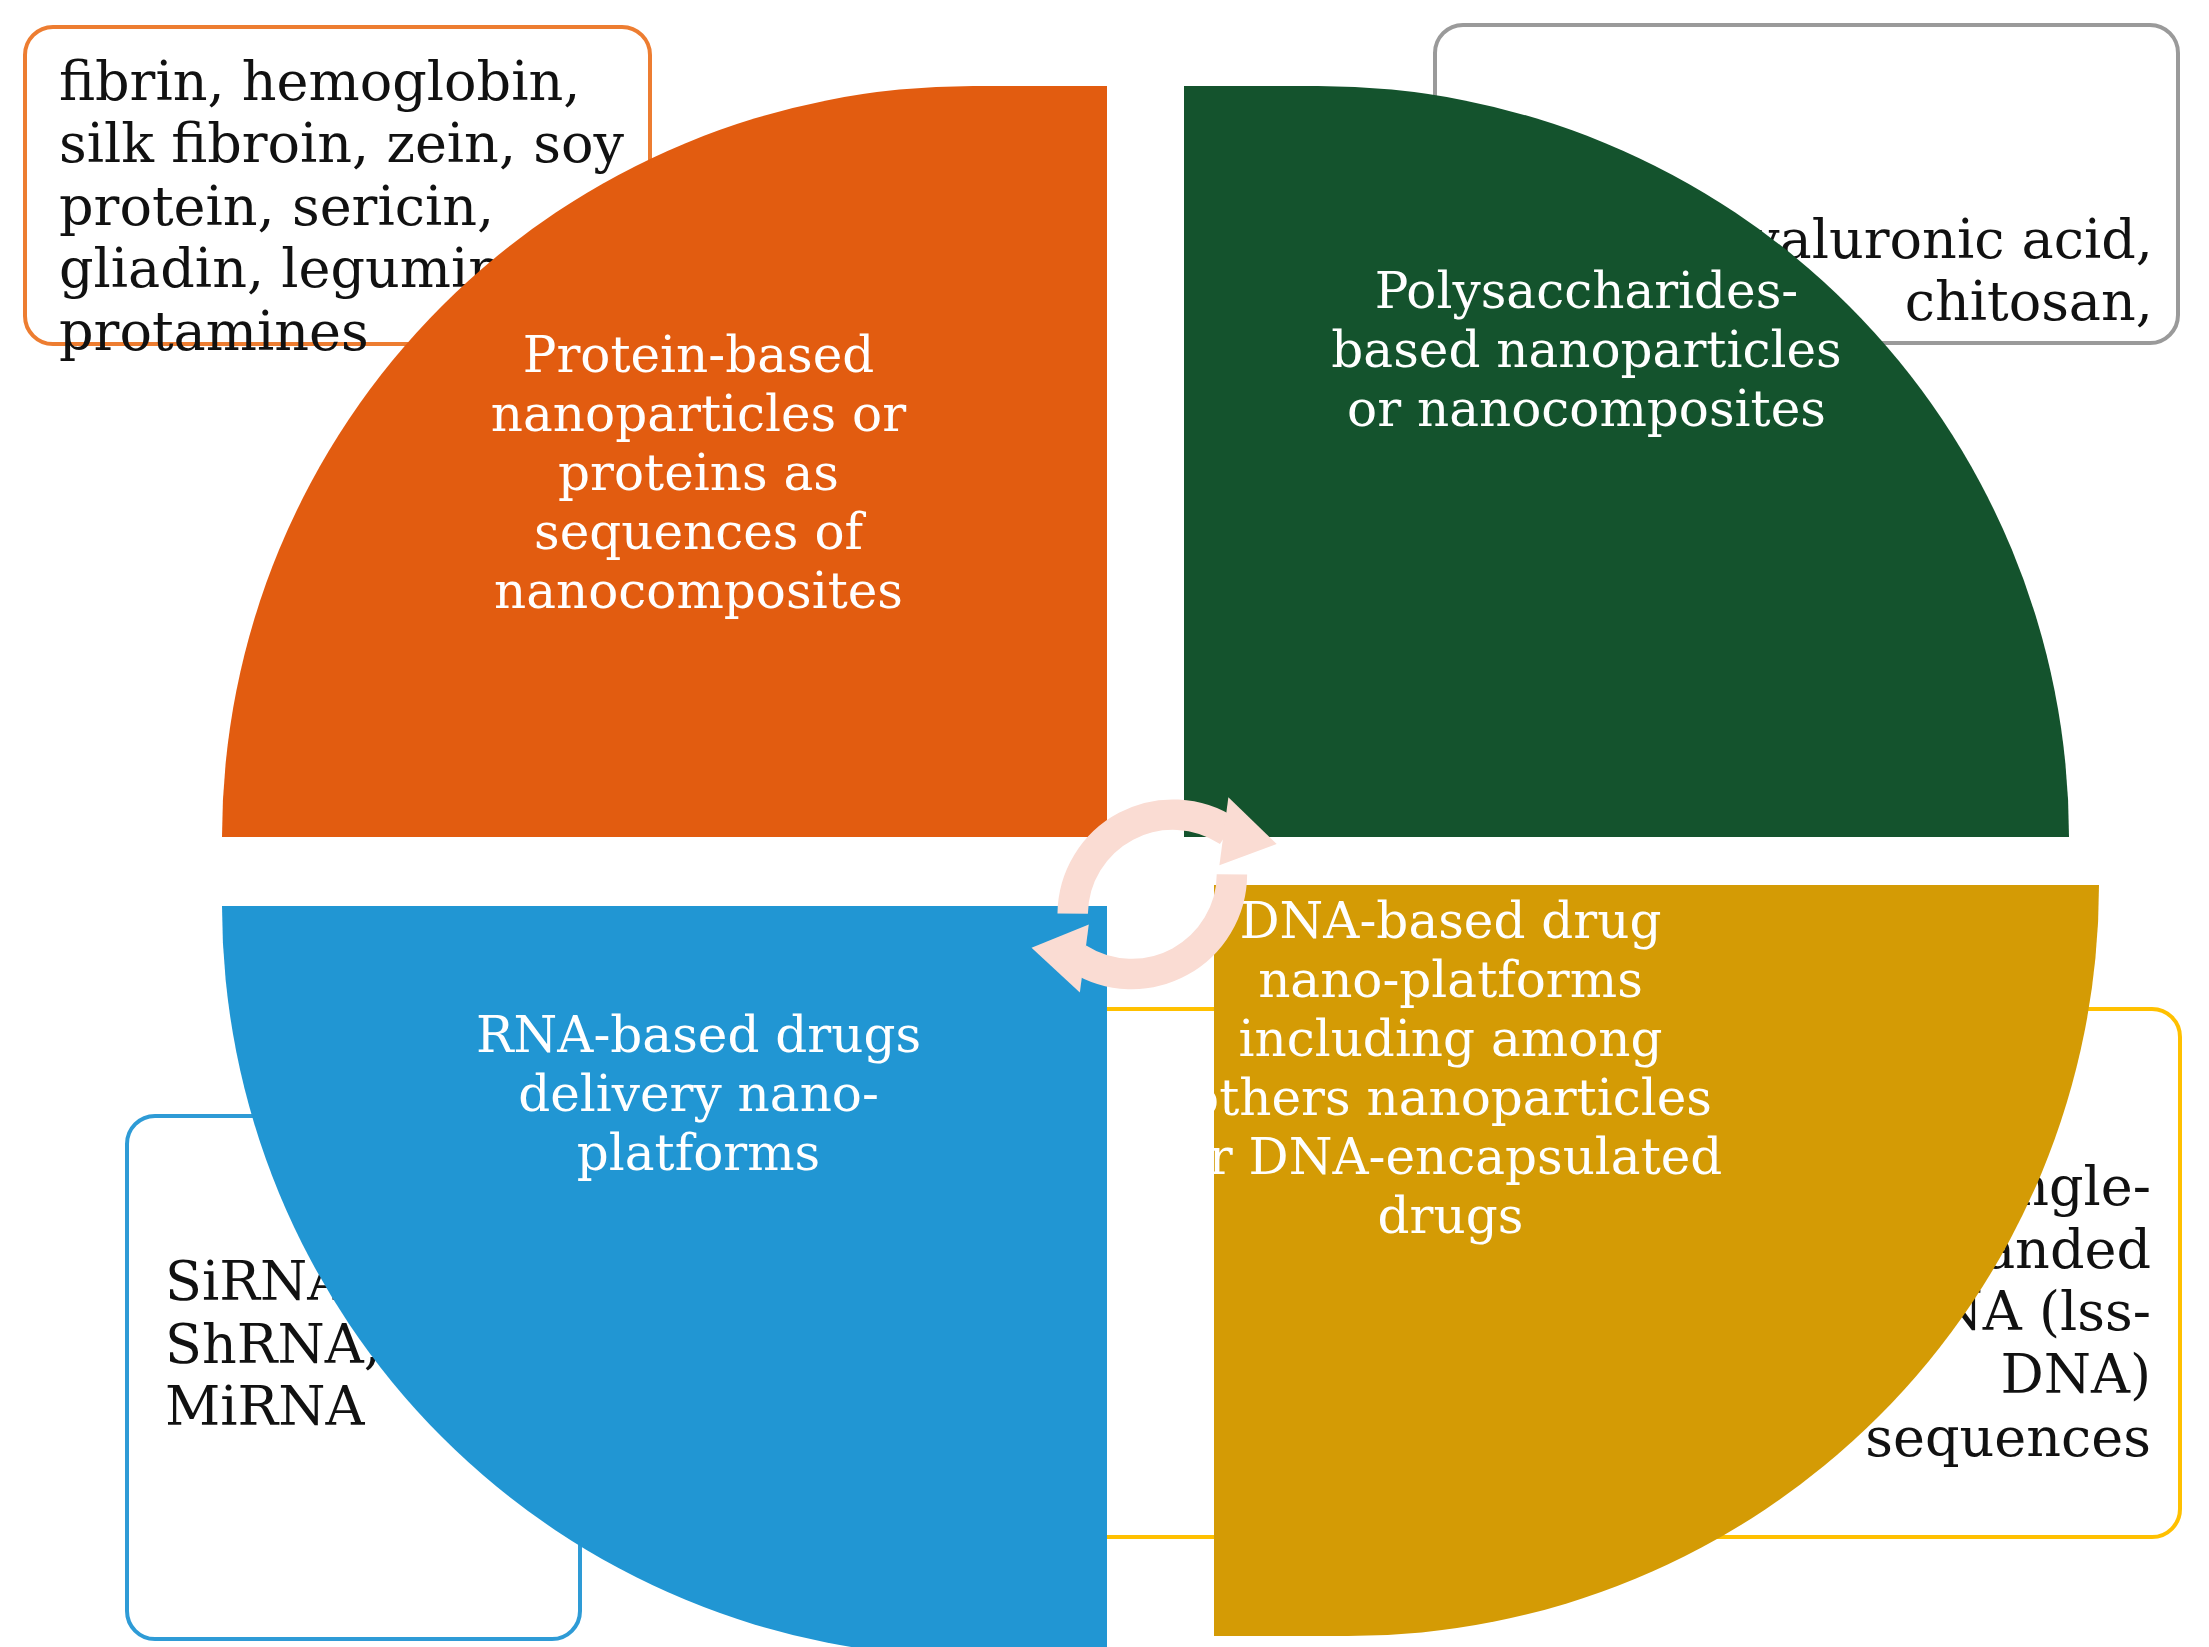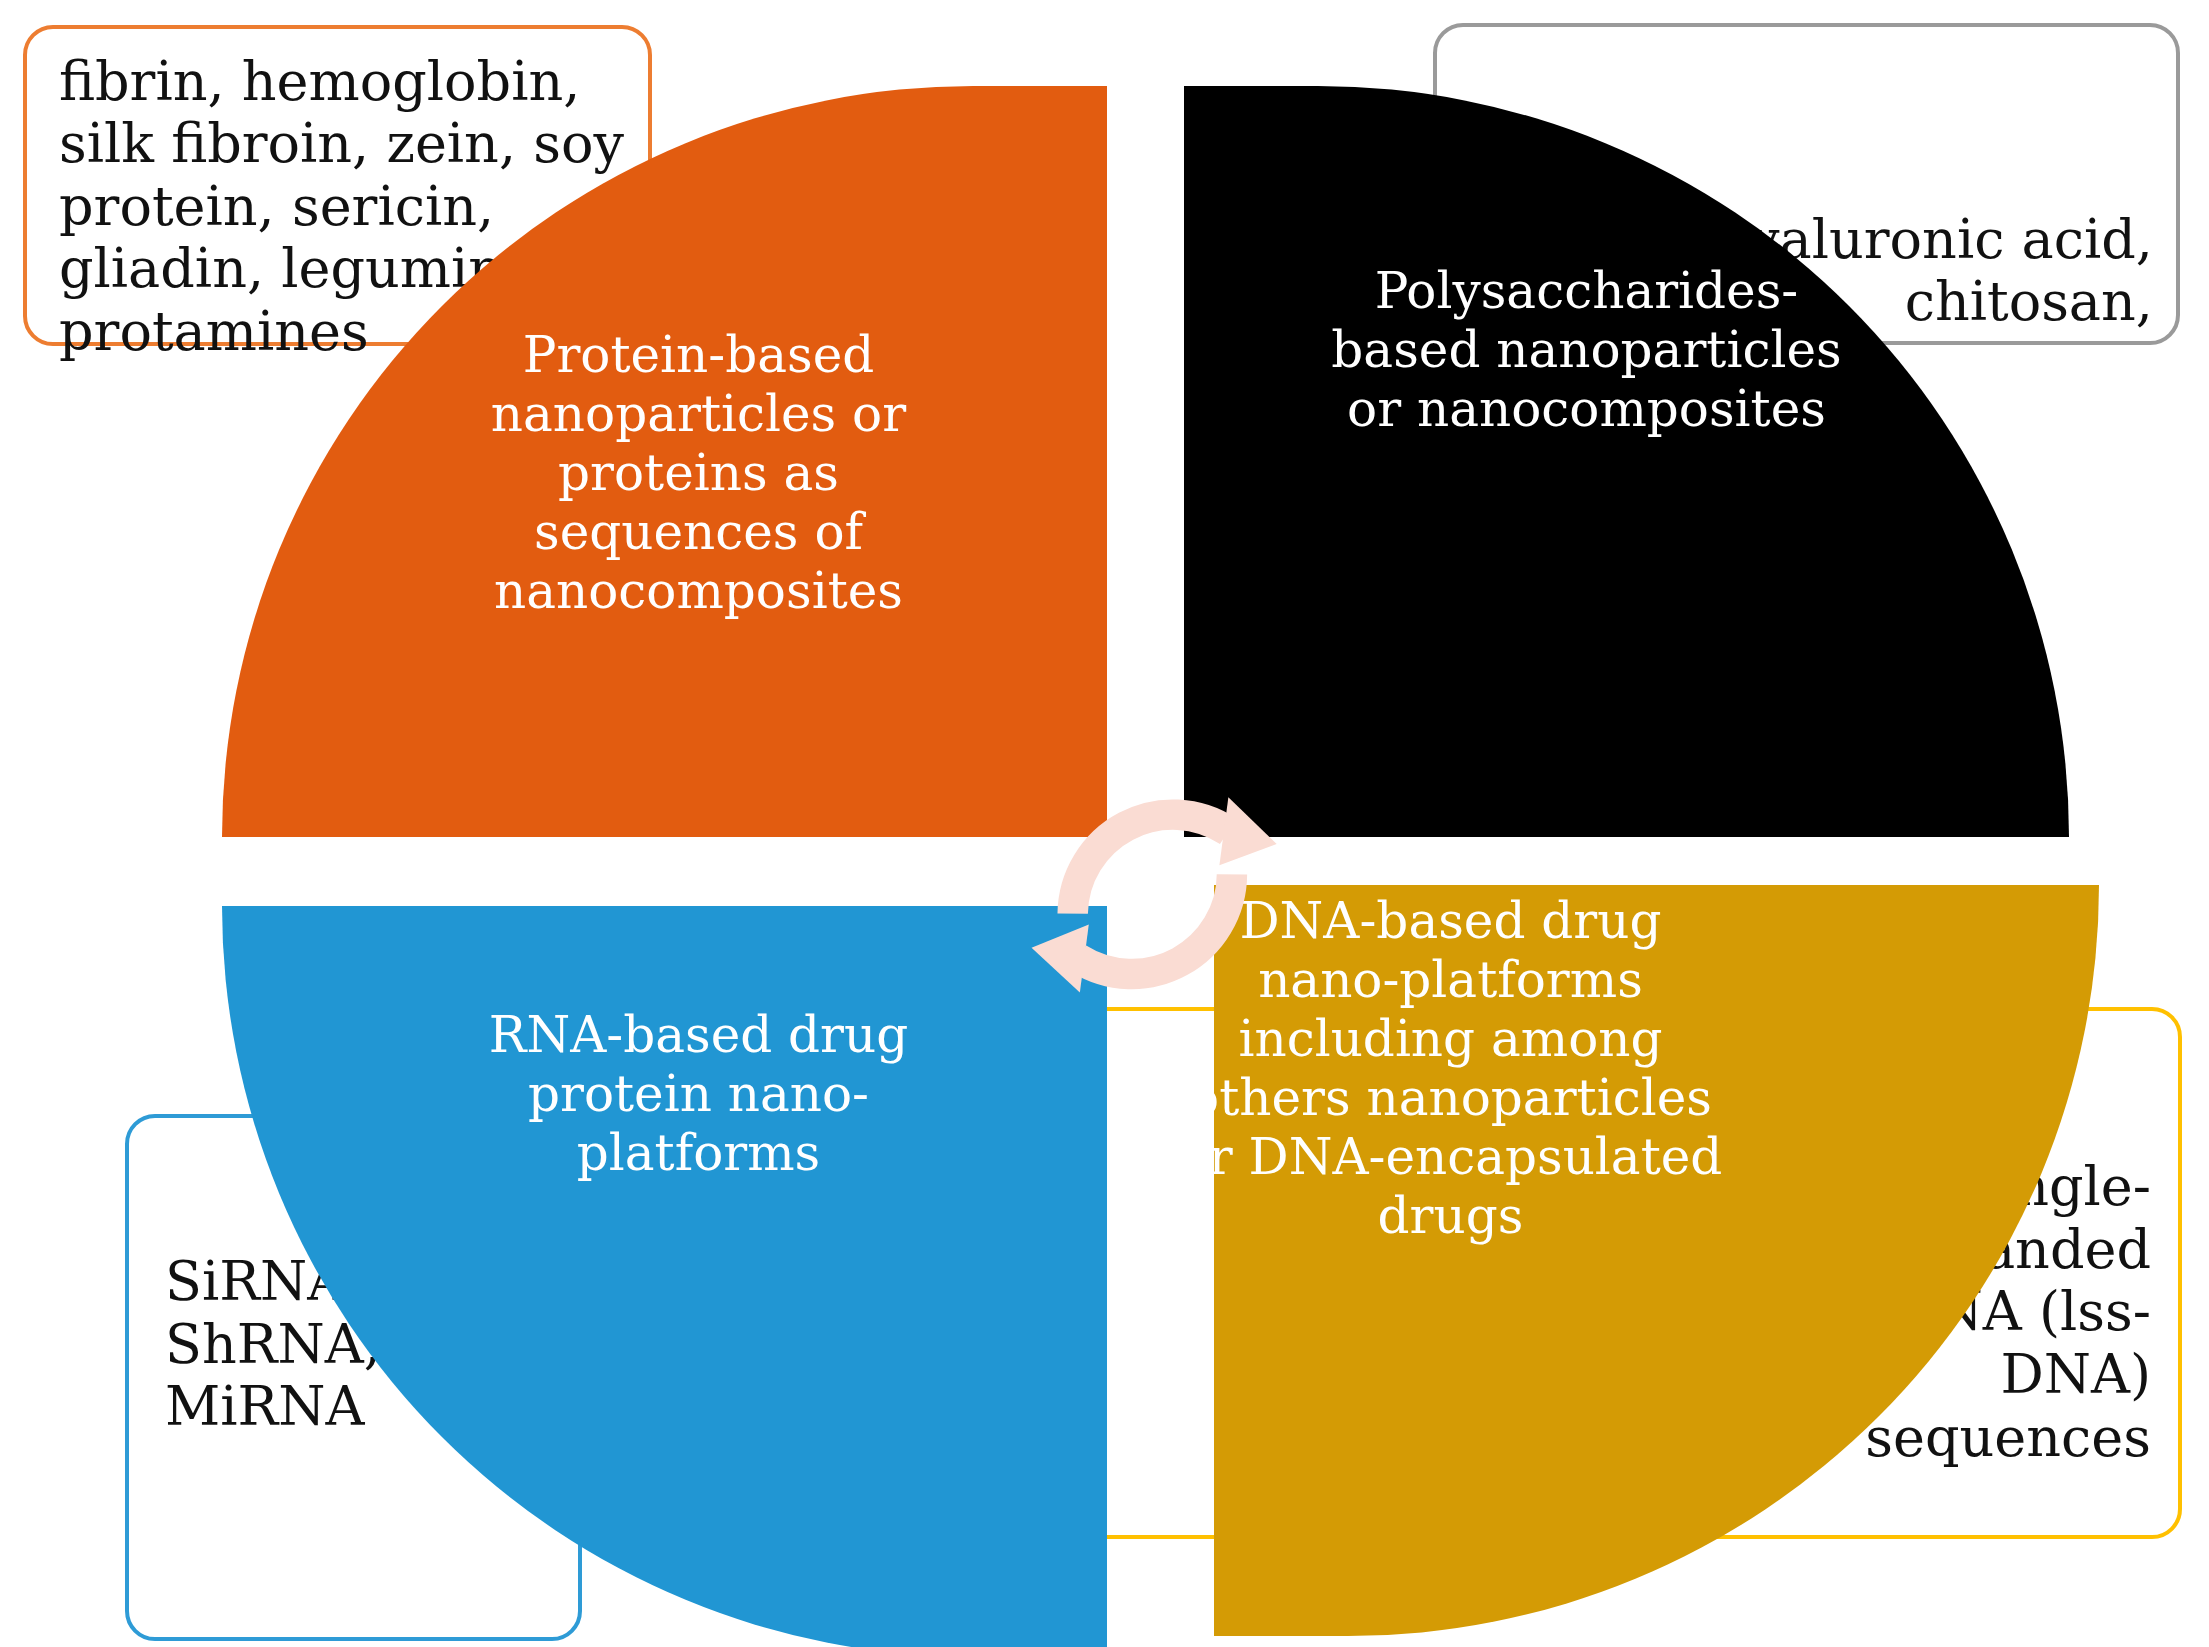--- a/index.html
+++ b/index.html
@@ -28,21 +28,21 @@
   .quad .qlabel{position:absolute;color:#ffffff;text-align:center;line-height:1.18;
                 white-space:pre-line;font-size:50px;}
 
   
   #quad-protein{left:222px; top:86px; width:885px; height:751px;
      background:#E25C10; border-radius:770px 0 0 0;}
   #quad-protein .qlabel{left:208px; top:240px; width:537px;}
 
   
   #quad-polysaccharide{left:1184px; top:86px; width:885px; height:751px;
-     background:#000000; border-radius:0 770px 0 0;}
+     background:#14532d; border-radius:0 770px 0 0;}
   #quad-polysaccharide .qlabel{left:134px; top:176px; width:537px;}
 
   
   #quad-rna{left:222px; top:906px; width:885px; height:751px;
      background:#2196D3; border-radius:0 0 0 770px;}
   #quad-rna .qlabel{left:208px; top:100px; width:537px;}
 
   
   #quad-dna{left:1214px; top:885px; width:885px; height:751px;
      background:#D49B05; border-radius:0 0 770px 0;}
@@ -61,21 +61,21 @@
 
   <div class="quad" id="quad-protein" data-name="quadrant-protein-based" style="z-index: 3;">
     <div class="qlabel" data-name="quadrant-protein-label">Protein-based nanoparticles or proteins as sequences of nanocomposites</div>
   </div>
 
   <div class="quad" id="quad-polysaccharide" data-name="quadrant-polysaccharides-based" style="z-index: 3;">
     <div class="qlabel" data-name="quadrant-polysaccharides-label">Polysaccharides-based nanoparticles or nanocomposites</div>
   </div>
 
   <div class="quad" id="quad-rna" data-name="quadrant-rna-based" style="z-index: 3;">
-    <div class="qlabel" data-name="quadrant-rna-label">RNA-based drug protein nano-platforms</div>
+    <div class="qlabel" data-name="quadrant-rna-label">RNA-based drugs delivery nano-platforms</div>
   </div>
 
   <div class="quad" id="quad-dna" data-name="quadrant-dna-based" style="z-index: 3;">
     <div class="qlabel" data-name="quadrant-dna-label">DNA-based drug nano-platforms including among others nanoparticles or DNA-encapsulated drugs</div>
   </div>
 
   <svg id="cycle" viewBox="0 0 420 380" data-name="cycle-arrows-icon" style="z-index: 5;">
 
     <g fill="none" stroke="#FADCD3" stroke-width="34" stroke-linecap="butt">
       <path d="M 118 250 A 112 112 0 0 1 292 158"></path>

